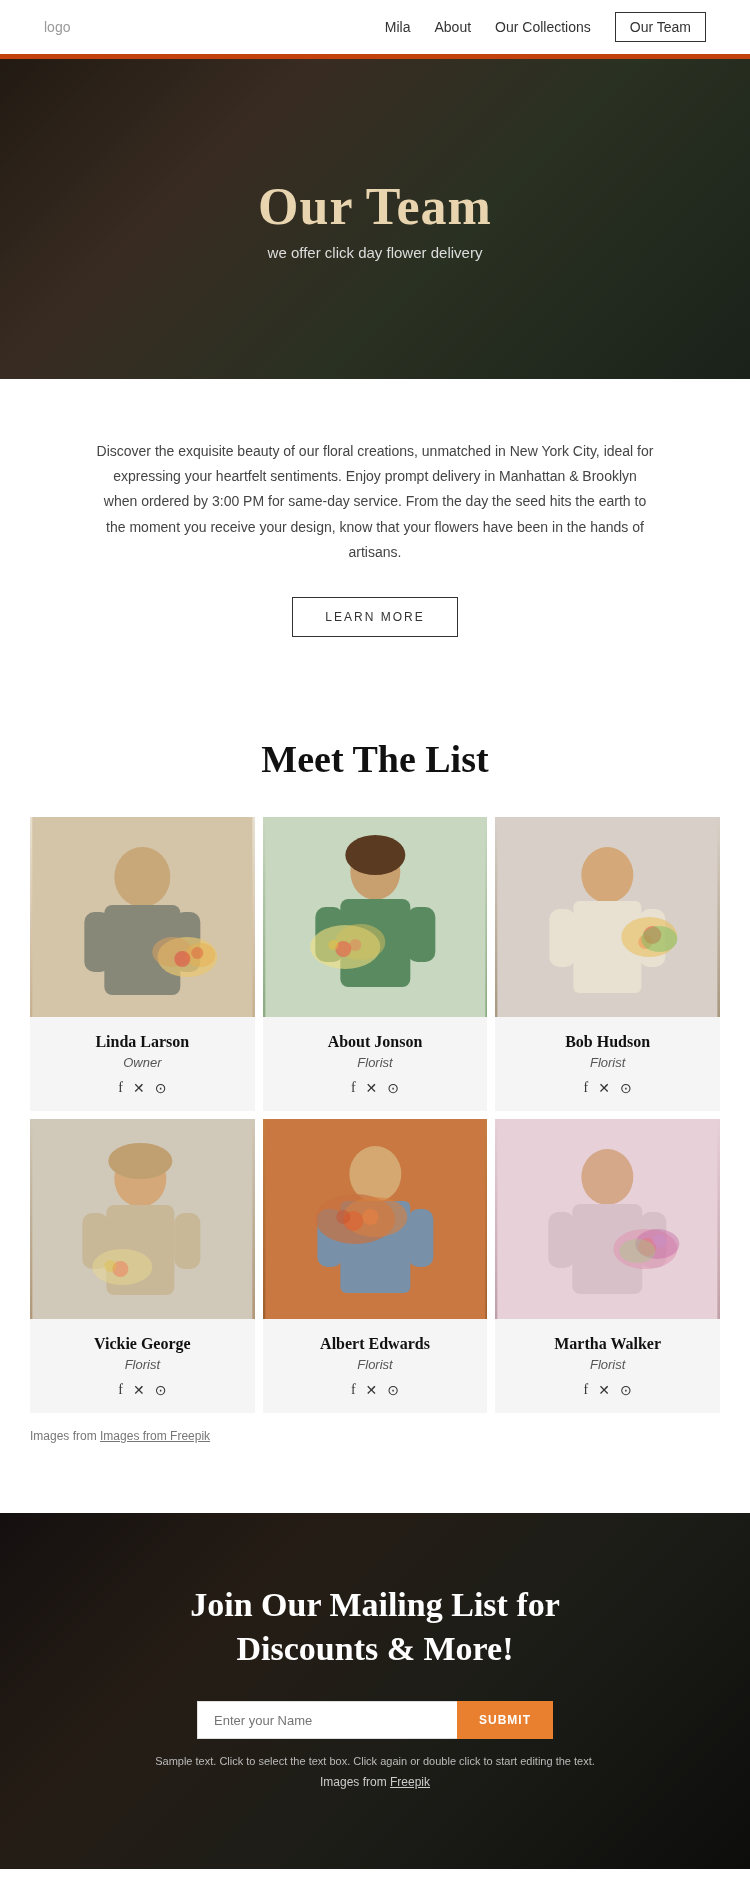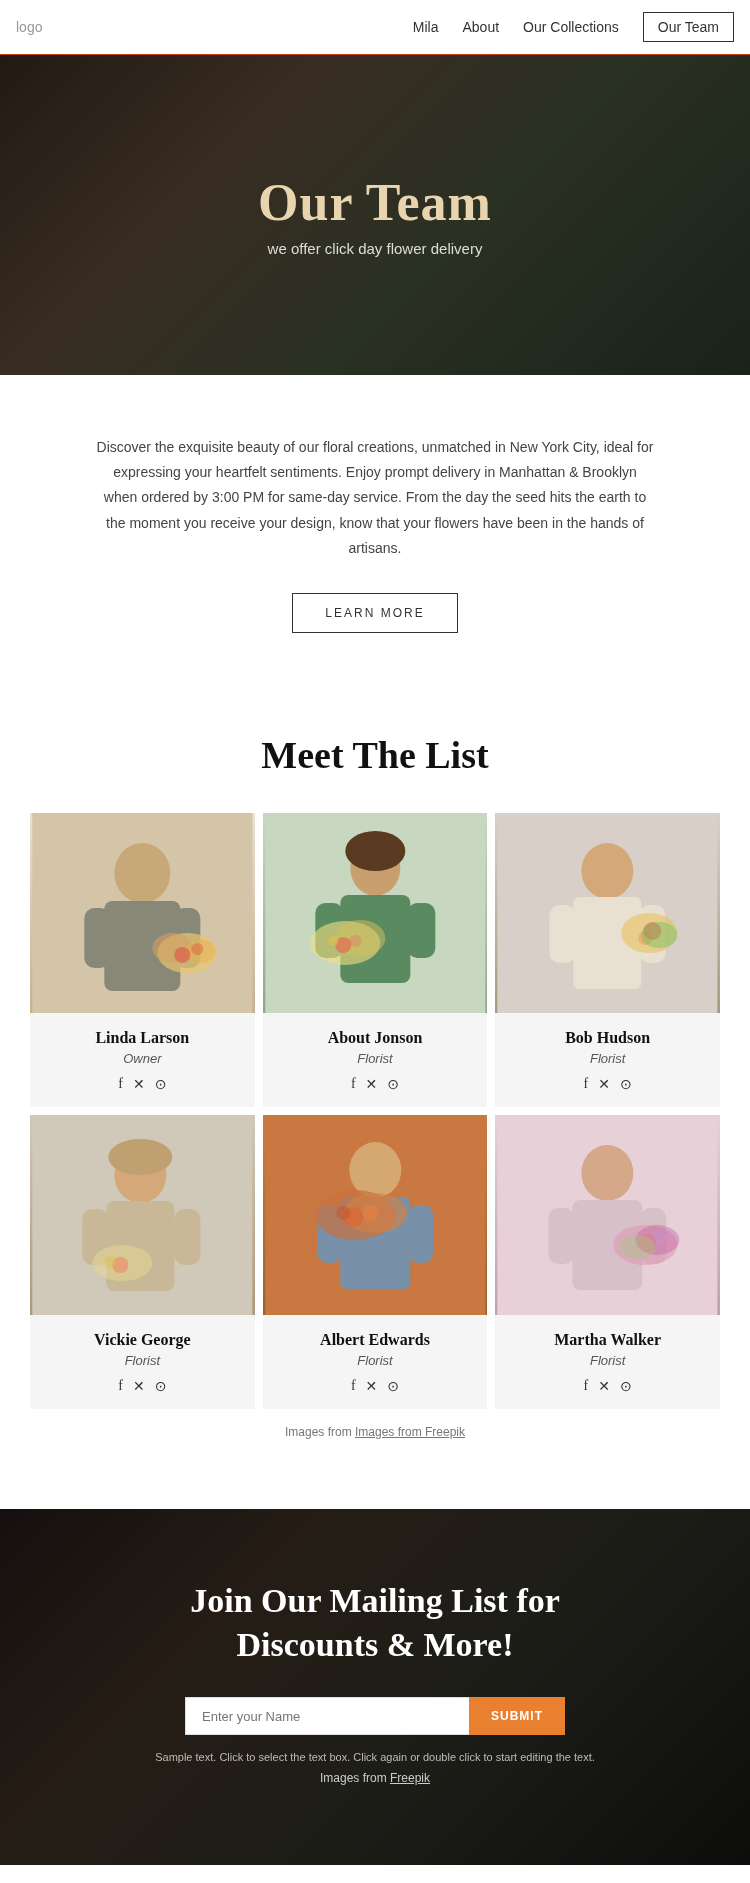--- a/index.html
+++ b/index.html
@@ -1,21 +1,21 @@
 <!DOCTYPE html>
 <html><head>
   <meta charset="utf-8">
   <style>
     * { margin: 0; padding: 0; box-sizing: border-box; }
     body { font-family: Georgia, 'Times New Roman', serif; color: #222; background: #fff; width: 750px; }
 
     
     nav {
       display: flex; align-items: center; justify-content: space-between;
-      padding: 12px 16px; background: #fff; border-bottom: 1px solid #c2410c;
+      padding: 12px 44px; background: #fff; border-bottom: 5px solid #c2410c;
     }
     .logo { font-size: 14px; color: #999; font-family: Arial, sans-serif; }
     .nav-links { display: flex; align-items: center; gap: 24px; }
     .nav-link { font-size: 14px; color: #333; text-decoration: none; font-family: Arial, sans-serif; cursor: pointer; }
     .nav-link-active {
       font-size: 14px; color: #333; font-family: Arial, sans-serif;
       border: 1px solid #333; padding: 6px 14px; cursor: pointer;
     }
 
     
@@ -59,35 +59,35 @@
     .figure-bg-4 { background: linear-gradient(180deg, #d0c8b8 0%, #b09878 100%); }
     .figure-bg-5 { background: linear-gradient(180deg, #c88040 0%, #a06030 100%); }
     .figure-bg-6 { background: linear-gradient(180deg, #e8d0d8 0%, #c0a0a8 100%); }
 
     .team-info { padding: 16px 12px 14px; text-align: center; }
     .team-name { font-size: 16px; font-weight: bold; margin-bottom: 4px; color: #111; }
     .team-role { font-size: 13px; font-style: italic; color: #555; margin-bottom: 10px; font-family: Arial, sans-serif; }
     .social-icons { display: flex; justify-content: center; gap: 10px; }
     .social-icon { font-size: 14px; color: #333; cursor: pointer; }
 
-    .images-credit { text-align: center; font-size: 12px; color: #777; font-family: Arial, sans-serif; padding: 16px 0 30px; }
+    .images-credit { font-size: 12px; color: #777; font-family: Arial, sans-serif; padding: 16px 0 30px; }
     .images-credit a { color: #777; }
 
     
     .mailing-section {
       position: relative; padding: 70px 40px 80px; text-align: center;
       background: linear-gradient(135deg, #2a2020 0%, #4a3a2a 30%, #3a3a30 60%, #1a1a18 100%);
       overflow: hidden;
     }
     .mailing-overlay { position: absolute; inset: 0; background: rgba(0,0,0,0.5); }
     .mailing-content { position: relative; z-index: 2; }
     .mailing-title { font-size: 34px; font-weight: bold; color: #fff; line-height: 1.3; margin-bottom: 30px; max-width: 420px; margin-left: auto; margin-right: auto; margin-bottom: 30px; }
     .mailing-form { display: flex; justify-content: center; gap: 0; margin-bottom: 16px; }
     .mailing-input {
-      width: 284px; padding: 0 16px; border: 1px solid #ddd; border-right: none;
+      width: 260px; padding: 0 16px; border: 1px solid #ddd; border-right: none;
       font-size: 13px; font-family: Arial, sans-serif; background: #fff; color: #999;
       outline: none;
     }
     .mailing-submit {
       padding: 12px 22px; background: #e88030; color: #fff;
       border: none; font-size: 12px; font-weight: bold; letter-spacing: 1px;
       font-family: Arial, sans-serif; cursor: pointer; text-transform: uppercase;
     }
     .mailing-sample-text { font-size: 11px; color: #bbb; font-family: Arial, sans-serif; margin-bottom: 8px; }
     .mailing-credit { font-size: 12px; color: #ccc; font-family: Arial, sans-serif; }

